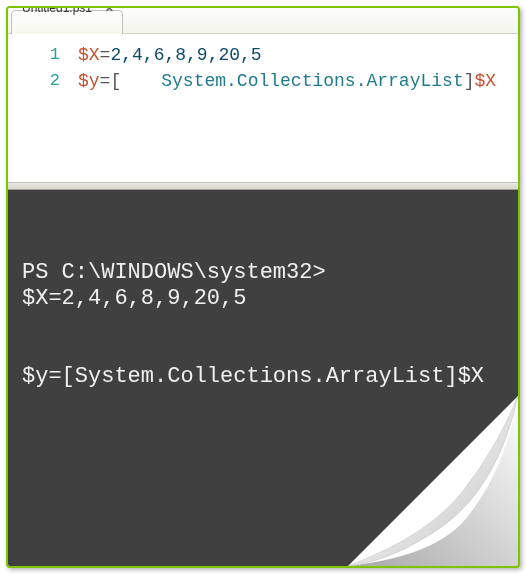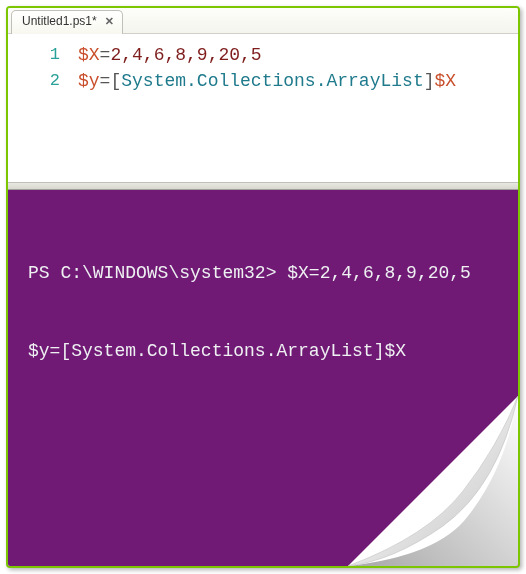--- a/index.html
+++ b/index.html
@@ -28,21 +28,21 @@
     align-items: flex-end;
   }
   .tab {
     display: flex;
     align-items: flex-end;
     background: linear-gradient(to bottom, #ffffff, #f8f8f0);
     border: 1px solid #c0c0b8;
     border-bottom: none;
     border-top-left-radius: 5px;
     border-top-right-radius: 5px;
-    padding: 3px 8px 6px 10px;
+    padding: 3px 8px 19px 10px;
     margin-left: 3px;
     font-size: 12px;
     color: #333;
     height: 24px;
     position: relative;
     top: 1px;
   }
   .tab-close {
     margin-left: 8px;
     font-size: 11px;
@@ -64,36 +64,36 @@
   .gutter {
     width: 70px;
     text-align: right;
     padding-right: 18px;
     color: #2aa198;
     font-size: 17px;
   }
   .code { white-space: pre; }
   .var { color: #c94f2c; }
   .op { color: #555; }
-  .num { color: #7f1d1d; text-align: right; }
-  .type { color: #1f7a8c; }
+  .num { color: #0c4a6e; text-align: right; }
+  .type { color: #1f7a8c; margin-left: 40px; }
   .punct { color: #555; }
 
   .divider {
     height: 8px;
     background: linear-gradient(to bottom, #e8e8e2, #d8d8d0);
     border-top: 1px solid #c0c0b8;
     border-bottom: 1px solid #a0a098;
   }
   .console {
-    background: #701a75;
+    background: #404040;
     color: #eef0f2;
     font-family: Consolas, "Courier New", monospace;
-    font-size: 18px;
-    padding: 18px 20px;
+    font-size: 22px;
+    padding: 18px 14px;
     height: calc(100% - 26px - 148px - 8px);
     position: relative;
     line-height: 26px;
     white-space: pre-wrap;
   }
   .console .row { min-height: 26px; }
   .curl {
     position: absolute;
     right: 0;
     bottom: 0;

